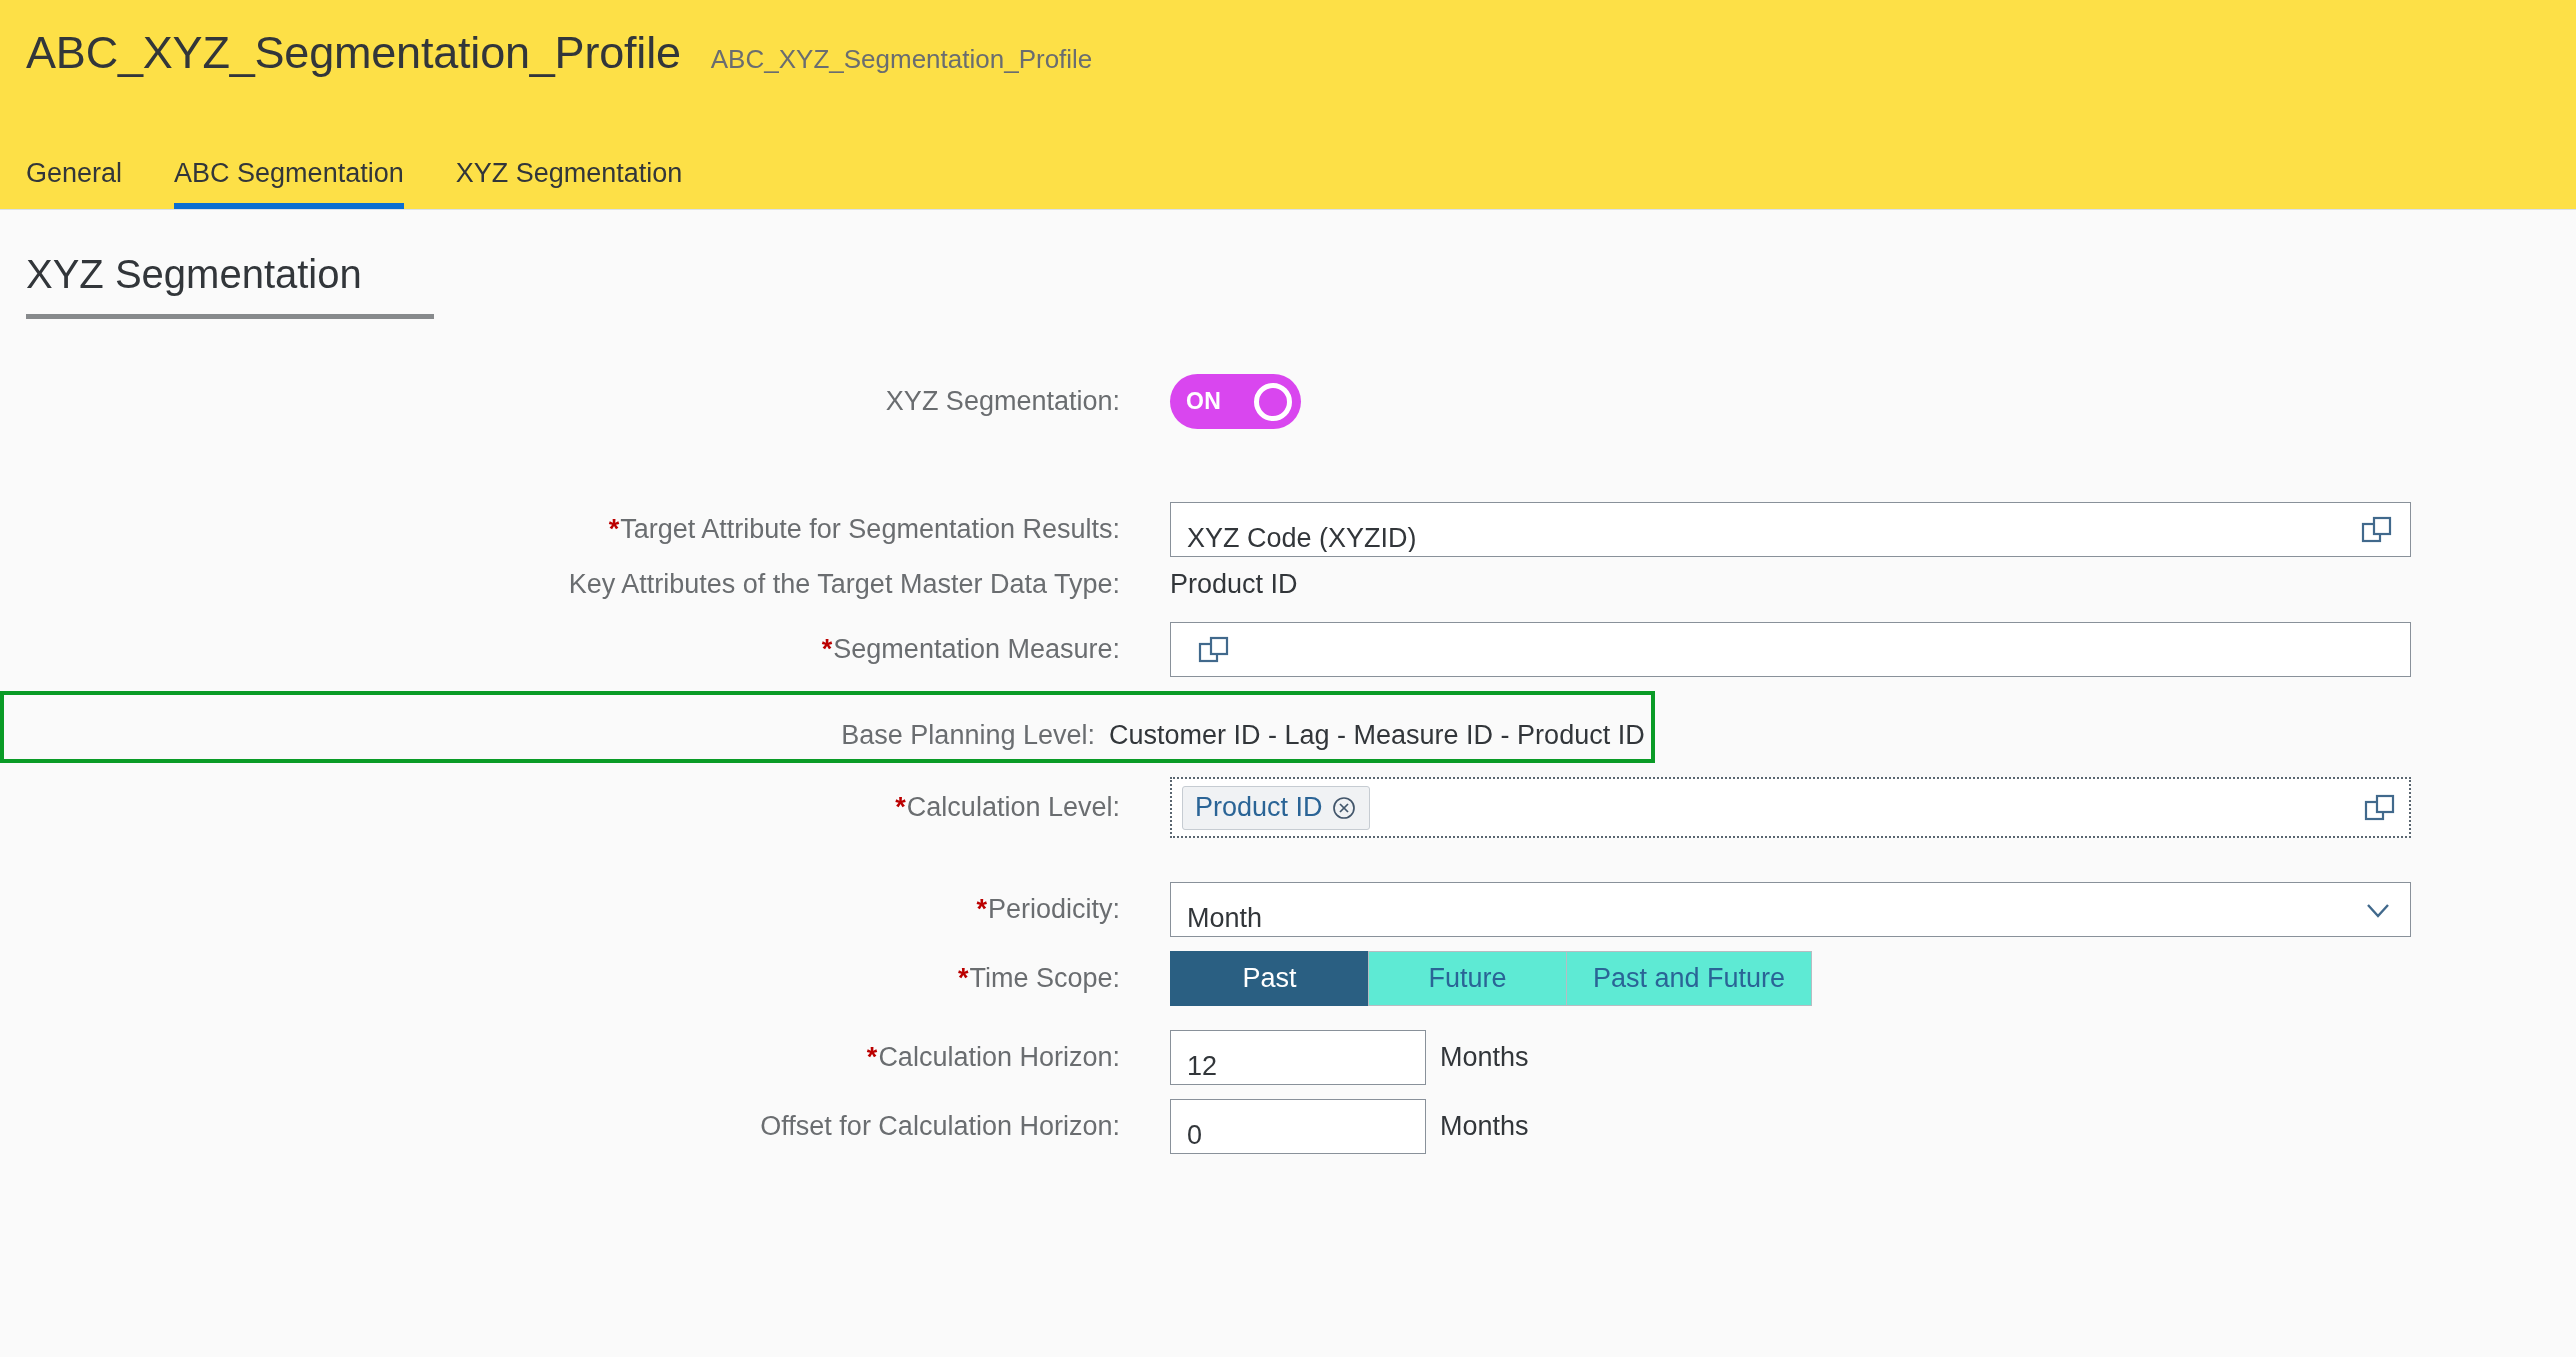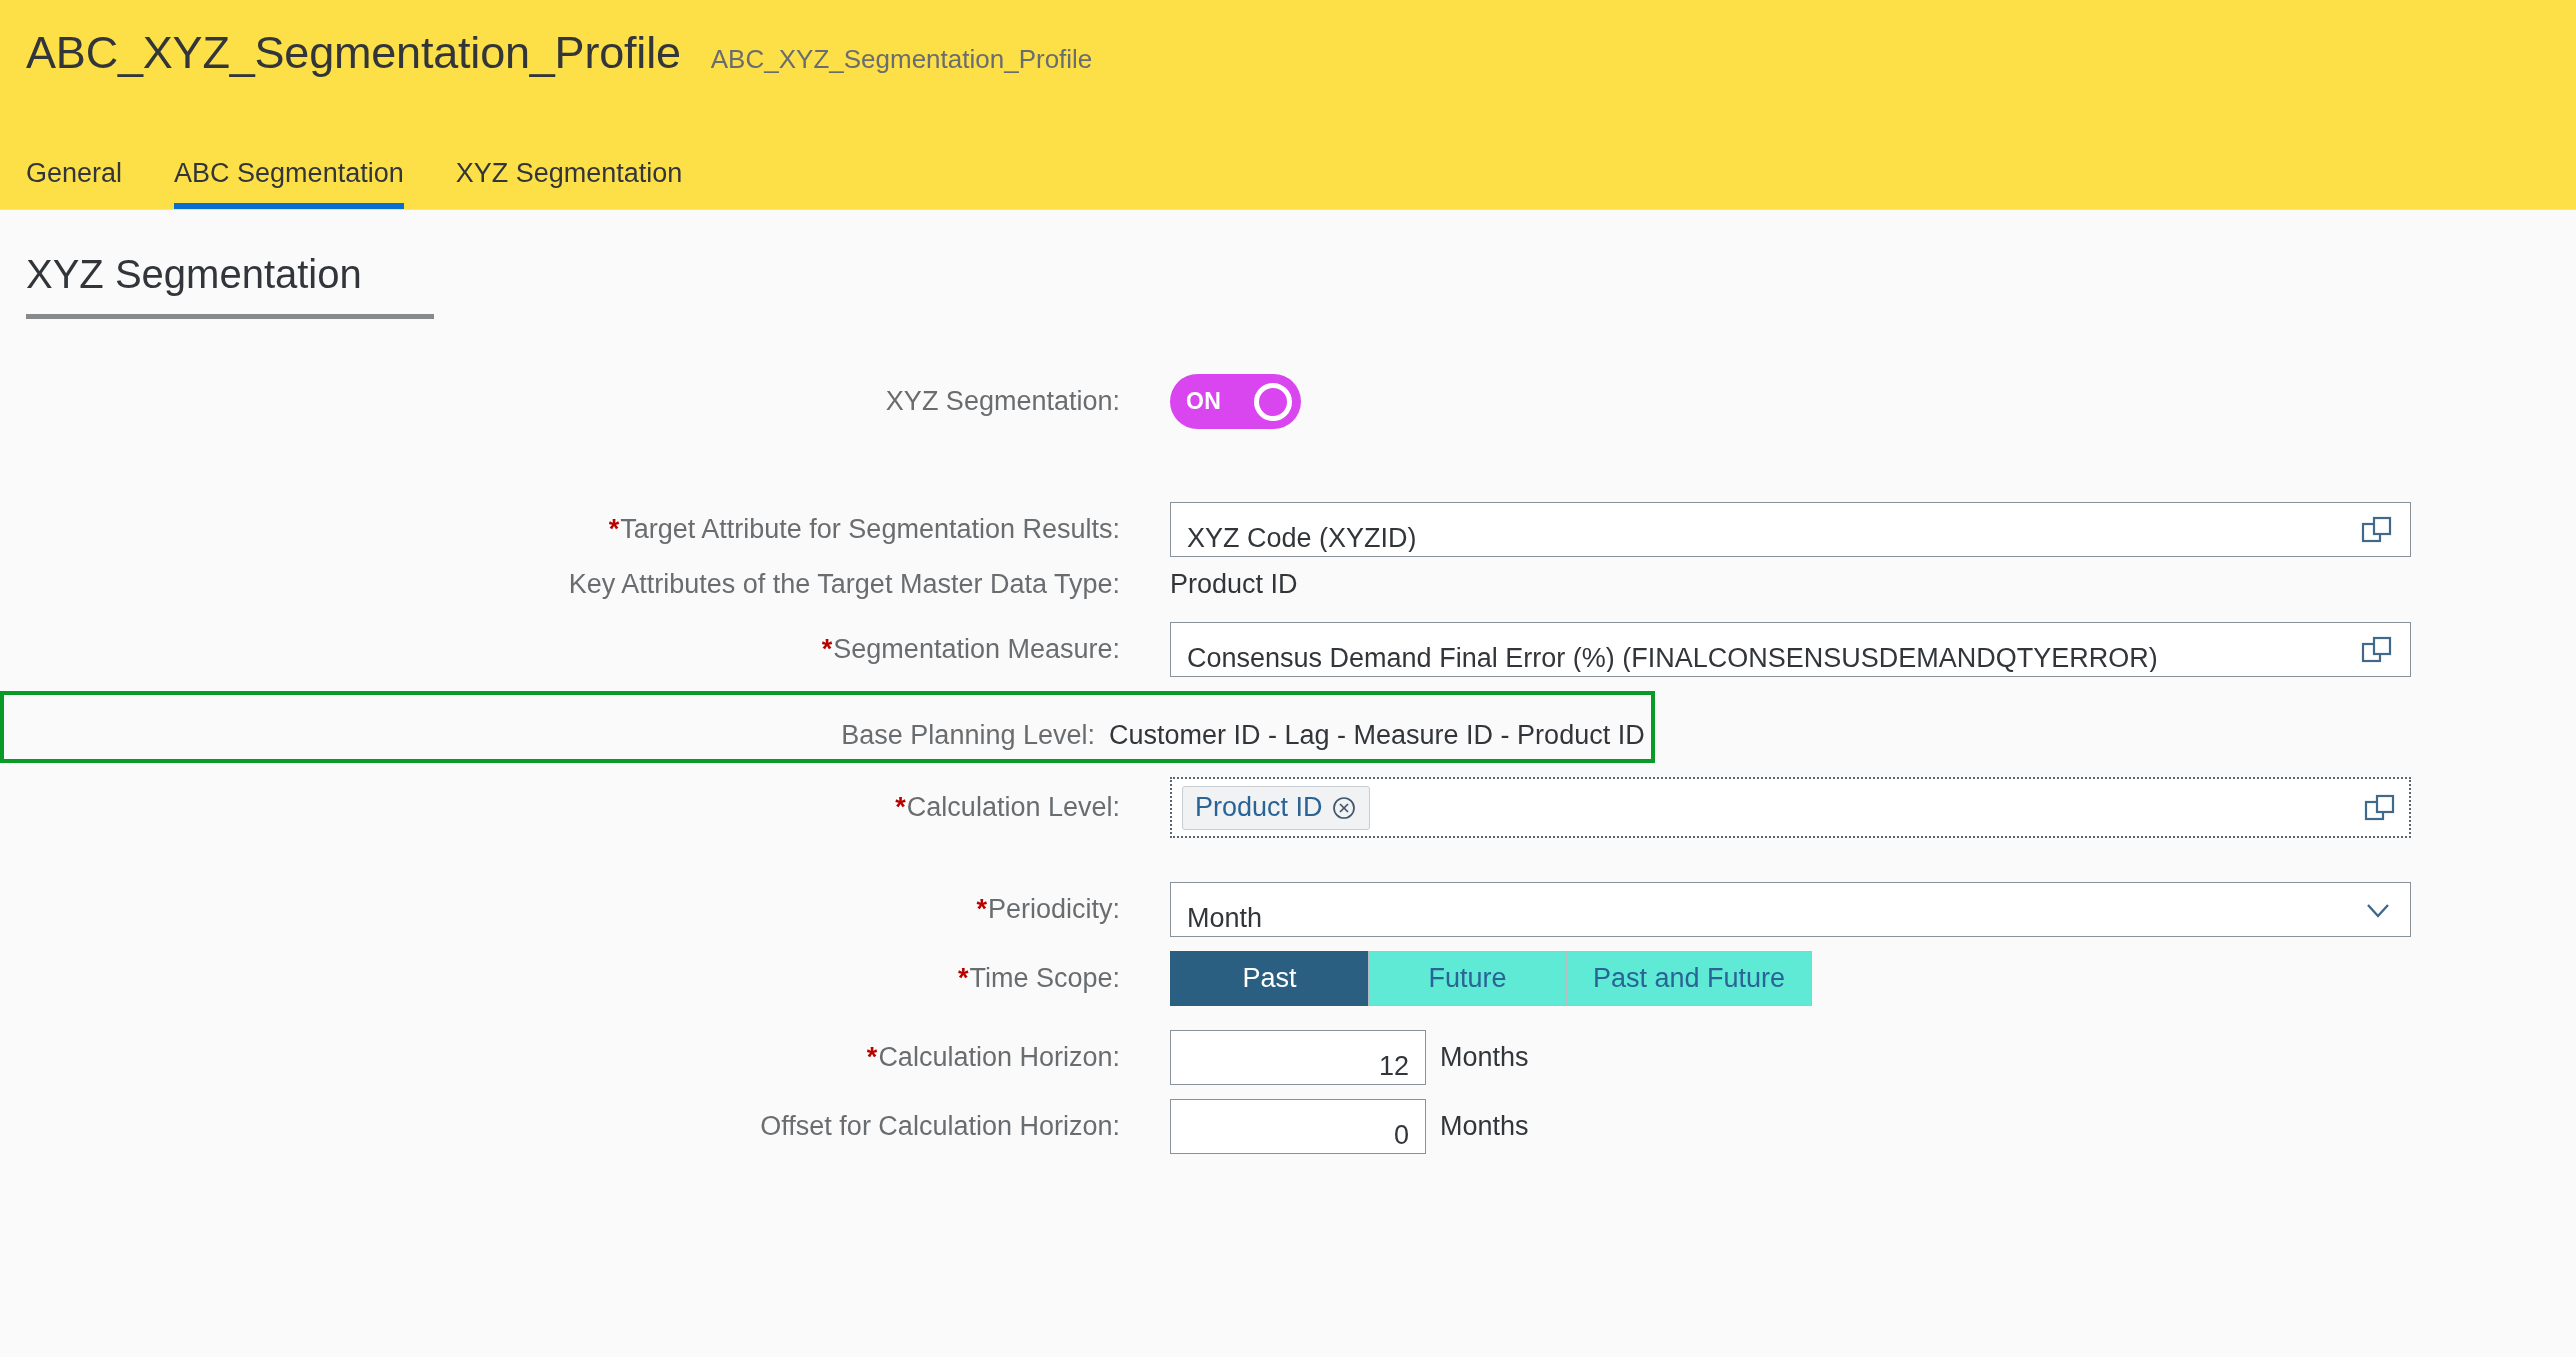--- a/index.html
+++ b/index.html
@@ -276,21 +276,21 @@
     color: #ffffff;
   }
 
   
   .input-num {
     width: 256px;
     justify-content: flex-end;
   }
 
   .input-num .value {
-    text-align: right;
+    text-align: left;
     flex: 1;
   }
 
   .unit {
     font-size: 27px;
     color: #32363a;
     white-space: nowrap;
     line-height: 1;
   }
 
@@ -406,21 +406,20 @@
     </div>
 
     <div class="gap-sm"></div>
 
     <div class="form-row">
       <div class="label-col">
         <span class="req">*</span><span>Segmentation Measure:</span>
       </div>
       <div class="field-col">
         <div class="input input-wide">
-          <span class="value">Consensus Demand Final Error (%) (FINALCONSENSUSDEMANDQTYERROR)</span>
           <span class="vh-icon">
             <svg viewBox="0 0 34 34" width="34" height="34" fill="none" stroke="#41698c" stroke-width="2.2">
               <rect x="3" y="11" width="17" height="17"></rect>
               <rect x="14" y="5" width="16" height="16" fill="#ffffff"></rect>
             </svg>
           </span>
         </div>
       </div>
     </div>
 

